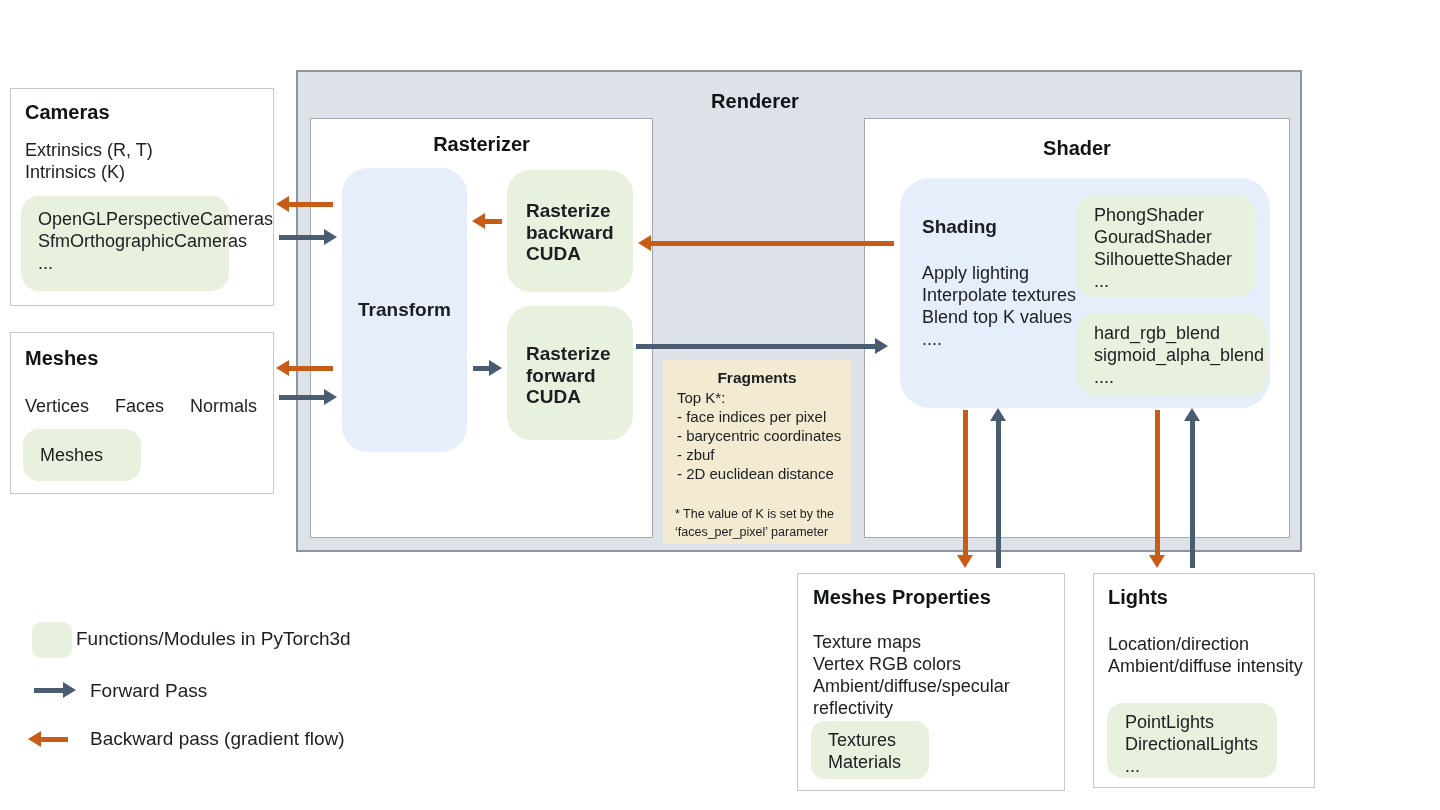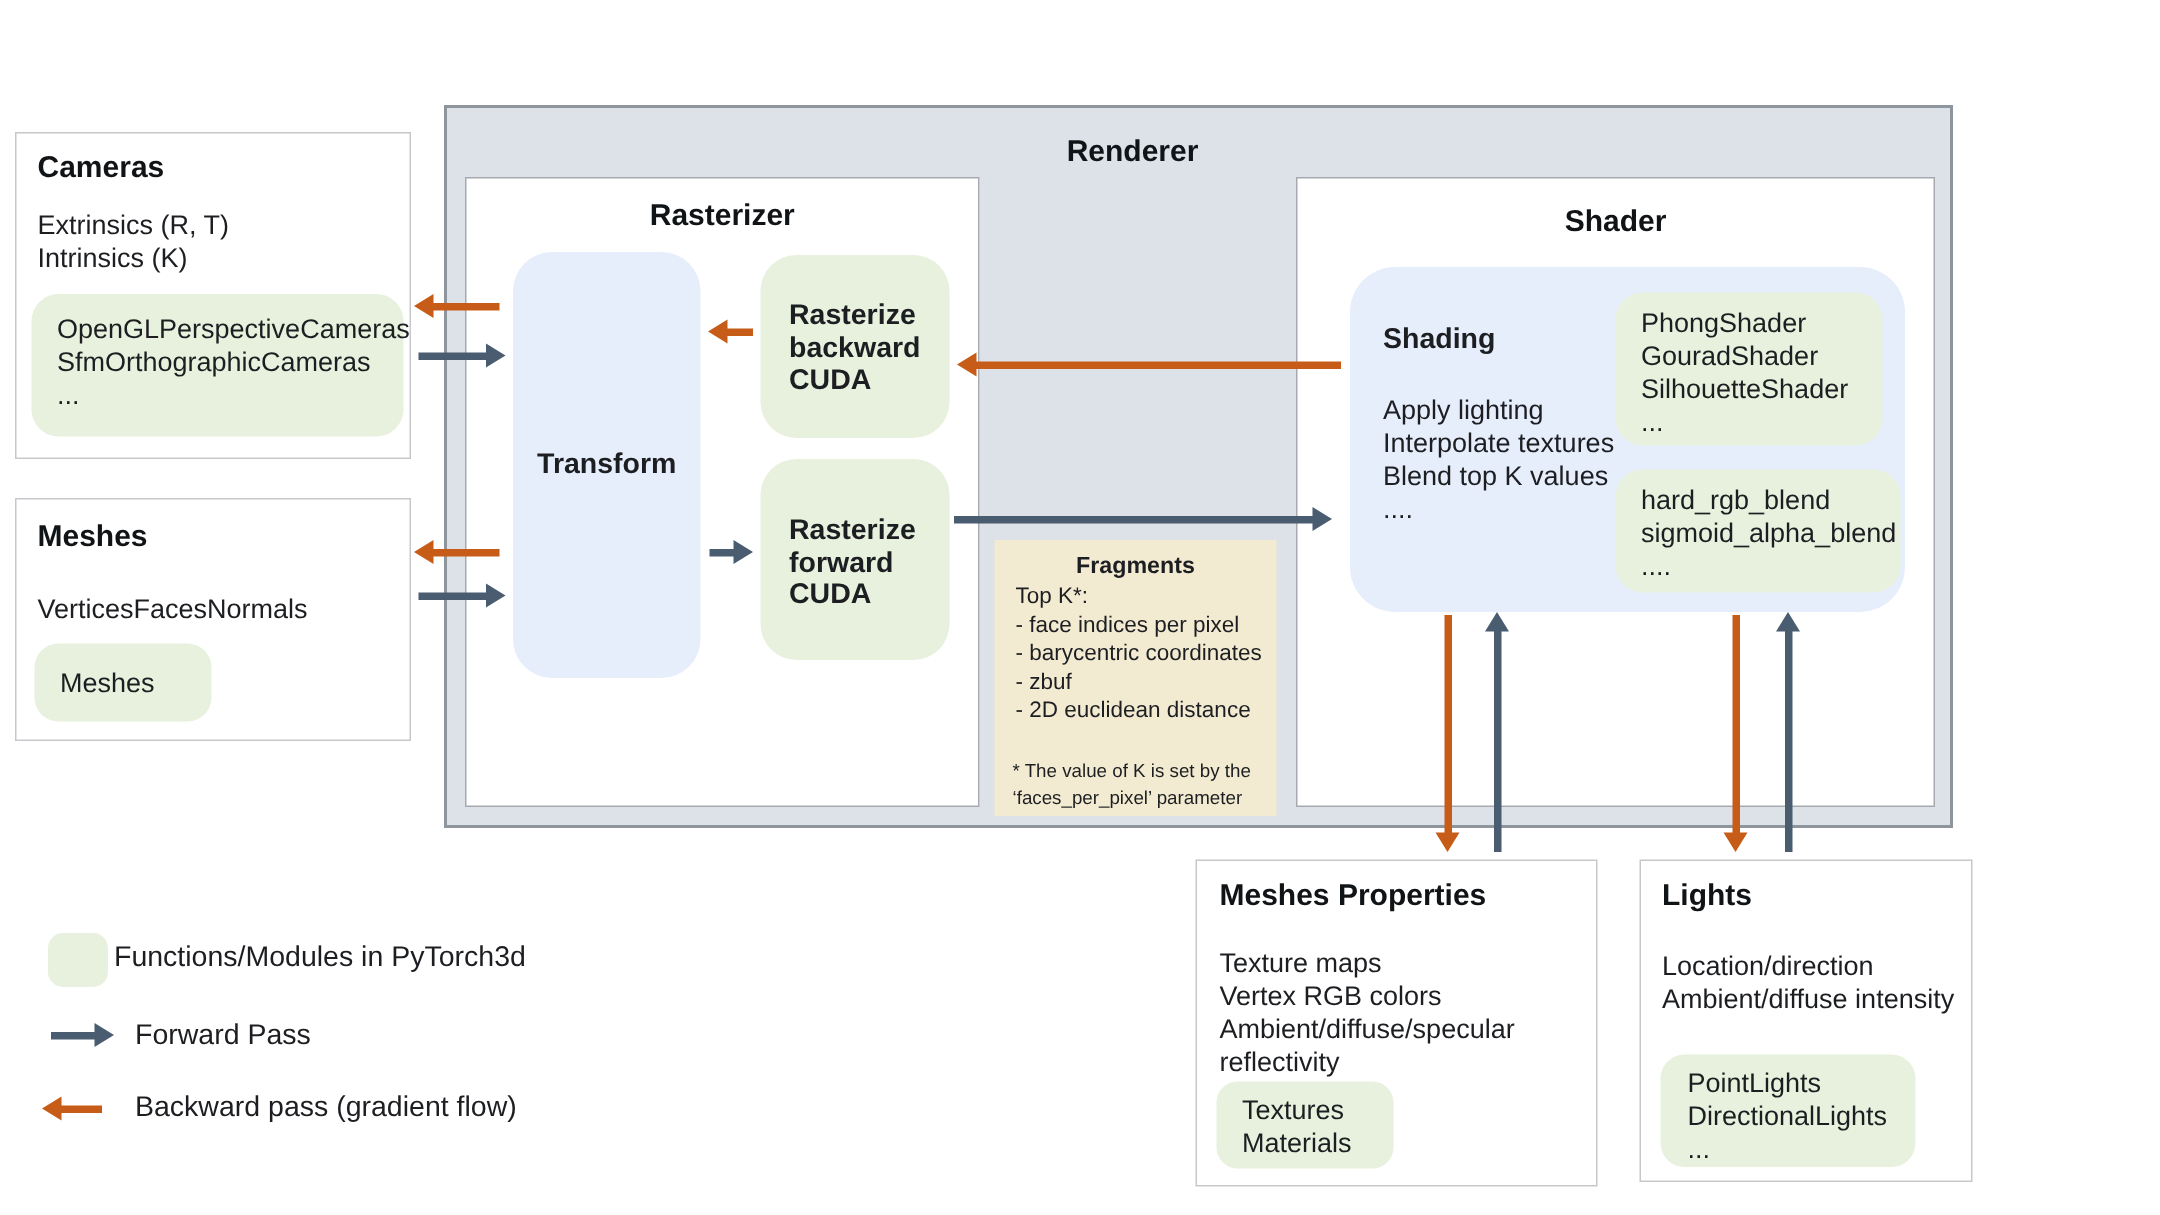--- a/index.html
+++ b/index.html
@@ -132,30 +132,30 @@
       <div class="body-text">....</div>
     </div>
   </div>
 
   <div class="info-box" style="left:10px; top:88px; width:264px; height:218px;">
     <div class="abs box-title" style="left:14px; top:12px;">Cameras</div>
     <div class="abs body-text" style="left:14px; top:50px;">
       <div>Extrinsics (R, T)</div>
       <div>Intrinsics (K)</div>
     </div>
-    <div class="pill green" style="left:10px; top:107px; width:248px; height:95px; border-radius:18px; padding:12px 0 0 17px;">
+    <div class="pill green" style="left:10px; top:107px; width:208px; height:95px; border-radius:18px; padding:12px 0 0 17px;">
       <div class="body-text">OpenGLPerspectiveCameras</div>
       <div class="body-text">SfmOrthographicCameras</div>
       <div class="body-text">...</div>
     </div>
   </div>
 
   <div class="info-box" style="left:10px; top:332px; width:264px; height:162px;">
     <div class="abs box-title" style="left:14px; top:14px;">Meshes</div>
-    <div class="abs body-text" style="left:14px; top:62px; display:flex; ">
+    <div class="abs body-text" style="left:14px; top:62px; display:flex; gap:26px;">
       <span>Vertices</span>
       <span>Faces</span>
       <span>Normals</span>
     </div>
     <div class="pill green" style="left:12px; top:96px; width:118px; height:52px; border-radius:16px; padding:15px 0 0 17px;">
       <div class="body-text">Meshes</div>
     </div>
   </div>
 
   <div class="info-box" style="left:797px; top:573px; width:268px; height:218px;">

